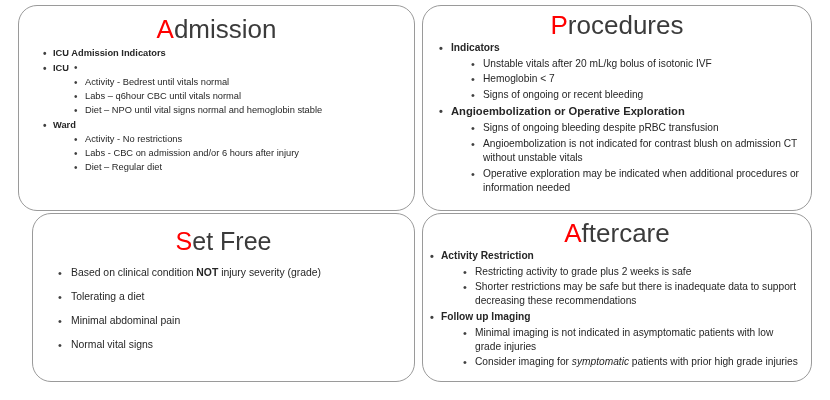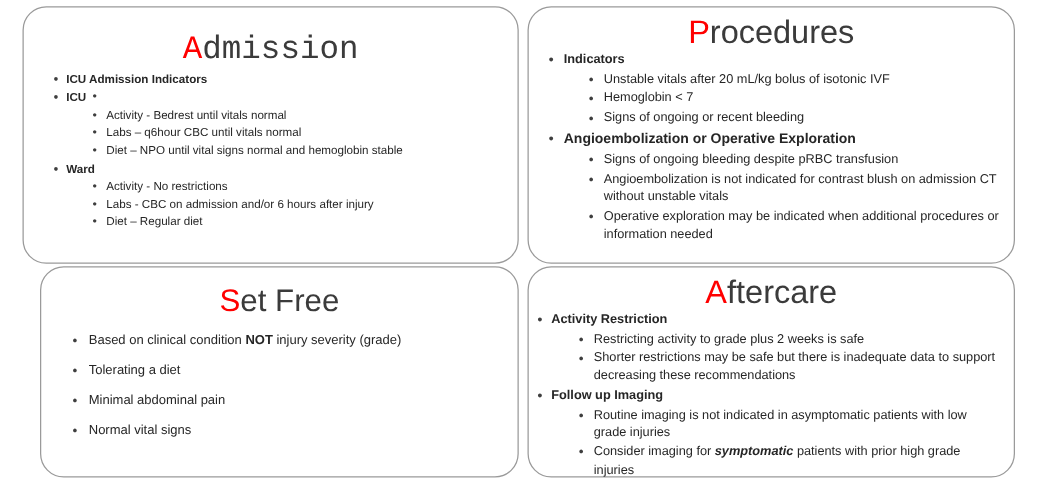--- a/index.html
+++ b/index.html
@@ -39,21 +39,21 @@
   .panel-title {
     text-align: center;
     font-weight: 400;
     color: #3b3b3b;
     line-height: 1.05;
     white-space: nowrap;
   }
   .panel-title .cap {
     color: #FF0000;
   }
-  .panel-admission  .panel-title { font-size: 26px; margin: 20px 0 4px 0; font-family: Liberation Mono, monospace; }
+  .panel-admission  .panel-title { font-size: 26px; margin: 10px 0 4px 0; }
   .panel-procedures .panel-title { font-size: 26px; margin: 6px 0 1px 0; }
   .panel-setfree    .panel-title { font-size: 25px; margin: 14px 0 12px 0; }
   .panel-aftercare  .panel-title { font-size: 26px; margin: 6px 0 1px 0; }
 
   
   .blist {
     list-style: none;
     margin: 0;
     padding: 0;
   }
@@ -71,21 +71,21 @@
     font-size: 11px;
     line-height: inherit;
   }
   .bitem > .btext {
     display: block;
   }
   .bitem.lvl1 { font-weight: bold; }
   .bitem.lvl2 { font-weight: normal; }
 
   b.strong { font-weight: bold; }
-  i.bolditalic { font-weight: bold; font-style: italic; }
+  i.bolditalic { font-weight: normal; font-style: italic; }
 
   
   .panel-admission .body { padding: 0 8px 0 24px; }
   .panel-admission .bitem {
     font-size: 9.3px;
     line-height: 1.40;
   }
   .panel-admission .bitem.lvl1 { padding-left: 10px; margin-top: 2px; }
   .panel-admission .bitem.lvl1 > .dot { font-size: 10px; }
   .panel-admission .bitem.lvl2 { padding-left: 42px; margin-top: 1px; }
@@ -252,21 +252,21 @@
       <li class="bitem lvl2">
           <span class="dot">•</span>
           <span class="btext">Shorter restrictions may be safe but there is inadequate data to support decreasing these recommendations</span>
         </li>
       <li class="bitem lvl1 grp">
           <span class="dot">•</span>
           <span class="btext">Follow up Imaging</span>
         </li>
       <li class="bitem lvl2">
           <span class="dot">•</span>
-          <span class="btext">Routine imaging is not indicated in asymptomatic patients with low grade injuries</span>
+          <span class="btext">Minimal imaging is not indicated in asymptomatic patients with low grade injuries</span>
         </li>
       <li class="bitem lvl2">
           <span class="dot">•</span>
           <span class="btext" id="aftercare-5">Consider imaging for <i class="bolditalic">symptomatic</i> patients with prior high grade injuries</span>
         </li>
     </ul>
   </section>
 
 </div>
 

